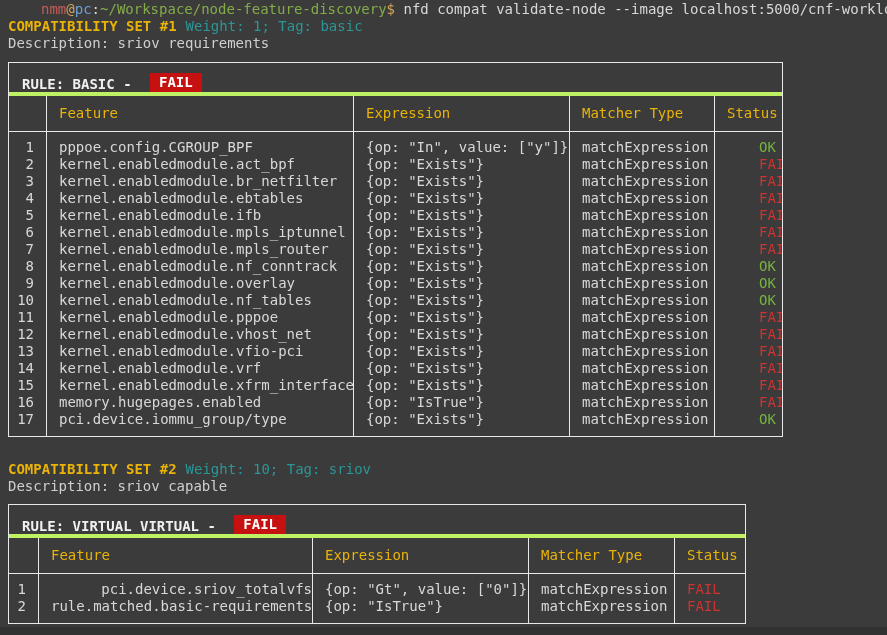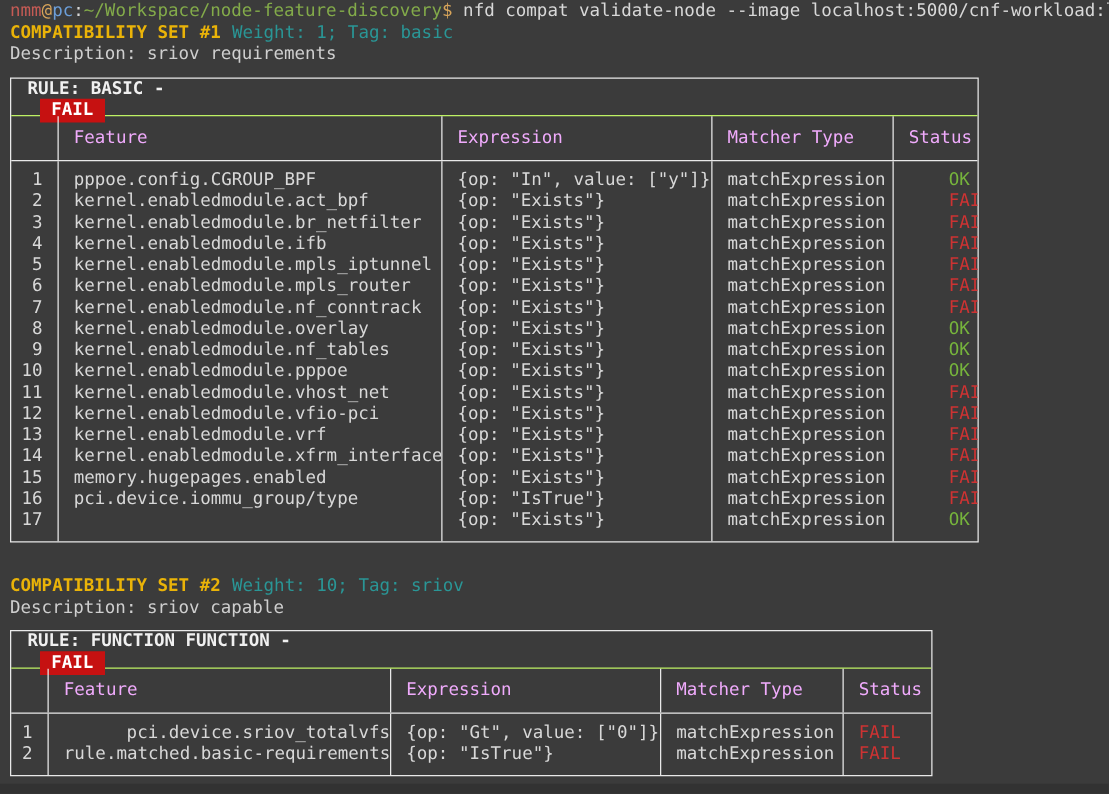--- a/index.html
+++ b/index.html
@@ -3,44 +3,44 @@
 <meta charset="utf-8">
 <style>
   html,body{margin:0;padding:0;}
   body{
     width:887px;height:635px;position:relative;overflow:hidden;
     background:#3b3b3b;
     font-family:"DejaVu Sans Mono","Liberation Mono",monospace;
     font-size:14px;color:#d8d8d8;
   }
   .line{position:absolute;left:8px;height:17px;line-height:17px;white-space:pre;}
-  .c-user{color:#c55b55;}
+  .c-user{color:#c55b55;margin-left:33px;}
   .c-sym{color:#d7a45a;}
   .c-host{color:#6c9ed8;}
   .c-colon{color:#d8d8d8;}
   .c-path{color:#83ab4a;}
   .c-cmd{color:#d8d8d8;}
   .c-cyan{color:#eab308;font-weight:bold;}
   .c-teal{color:#2a9696;padding-left:9px;margin-top:44px;}
   .c-plain{color:#cfcfcf;}
 
   .tbl{position:absolute;border:1px solid #e9e9e9;box-sizing:content-box;}
   .tbl-title{
-    height:29px;border-bottom:1px solid #bef264;
-    display:flex;align-items:flex-start;padding-left:13px;
-    font-weight:bold;color:#f0f0f0;white-space:pre;flex-direction:column;
+    height:29px;border-bottom:4px solid #bef264;
+    display:flex;align-items:flex-end;padding-left:13px;
+    font-weight:bold;color:#f0f0f0;white-space:pre;
   }
   .badge{
     margin-left:10px;background:#c61111;color:#ffffff;
     font-weight:bold;padding:0 9px;height:19px;line-height:19px;
   }
   .tbl-head{display:flex;border-bottom:1px solid #e9e9e9;}
   .hcol{
     height:35px;line-height:35px;box-sizing:border-box;
-    padding-left:12px;white-space:pre;color:#f0abfc;overflow:hidden;
+    padding-left:12px;white-space:pre;color:#eab308;overflow:hidden;
   }
   .tbl-body{display:flex;}
   .bcol{box-sizing:border-box;padding-top:7px;padding-bottom:8px;overflow:hidden;}
   .sep{border-left:1px solid #e9e9e9;}
   .cell{height:17px;line-height:17px;padding-left:12px;white-space:pre;color:#d8d8d8;}
   .bcol.idx .cell{padding-left:0;padding-right:12px;text-align:right;}
   .cell.ok{color:#76b43c;}
   .cell.fail{color:#cc3333;}
 
   .bottom-strip{position:absolute;left:0;bottom:0;width:887px;height:8px;background:#323232;}
@@ -79,20 +79,21 @@
         <div class="cell">13</div>
         <div class="cell">14</div>
         <div class="cell">15</div>
         <div class="cell">16</div>
         <div class="cell">17</div>
       </div>
       <div class="bcol sep" style="width: 307px;">
         <div class="cell">pppoe.config.CGROUP_BPF</div>
         <div class="cell">kernel.enabledmodule.act_bpf</div>
         <div class="cell">kernel.enabledmodule.br_netfilter</div>
+        <div class="cell">kernel.enabledmodule.ebtables</div>
         <div class="cell">kernel.enabledmodule.ifb</div>
         <div class="cell">kernel.enabledmodule.mpls_iptunnel</div>
         <div class="cell">kernel.enabledmodule.mpls_router</div>
         <div class="cell">kernel.enabledmodule.nf_conntrack</div>
         <div class="cell">kernel.enabledmodule.overlay</div>
         <div class="cell">kernel.enabledmodule.nf_tables</div>
         <div class="cell">kernel.enabledmodule.pppoe</div>
         <div class="cell">kernel.enabledmodule.vhost_net</div>
         <div class="cell">kernel.enabledmodule.vfio-pci</div>
         <div class="cell">kernel.enabledmodule.vrf</div>
@@ -157,21 +158,21 @@
         <div class="cell fail">FAIL</div>
         <div class="cell ok">OK</div>
       </div>
     </div>
 </div>
 
 <div class="line" style="top:461px"><span class="c-cyan">COMPATIBILITY SET #2</span><span class="c-teal">Weight: 10; Tag: sriov</span></div>
 <div class="line c-plain" style="top:478px">Description: sriov capable</div>
 
 <div class="tbl" style="left:8px;top:504px;width:736px">
-  <div class="tbl-title"><span>RULE: FUNCTION FUNCTION - </span><span class="badge">FAIL</span></div>
+  <div class="tbl-title"><span>RULE: VIRTUAL VIRTUAL - </span><span class="badge">FAIL</span></div>
   <div class="tbl-head">
       <div class="hcol" style="width: 29px;"></div>
       <div class="hcol sep" style="width: 274px;">Feature</div>
       <div class="hcol sep" style="width: 216px;">Expression</div>
       <div class="hcol sep" style="width: 146px;">Matcher Type</div>
       <div class="hcol sep" style="width: 71px;">Status</div>
     </div>
   <div class="tbl-body">
       <div class="bcol idx" style="width: 29px;">
         <div class="cell">1</div>

